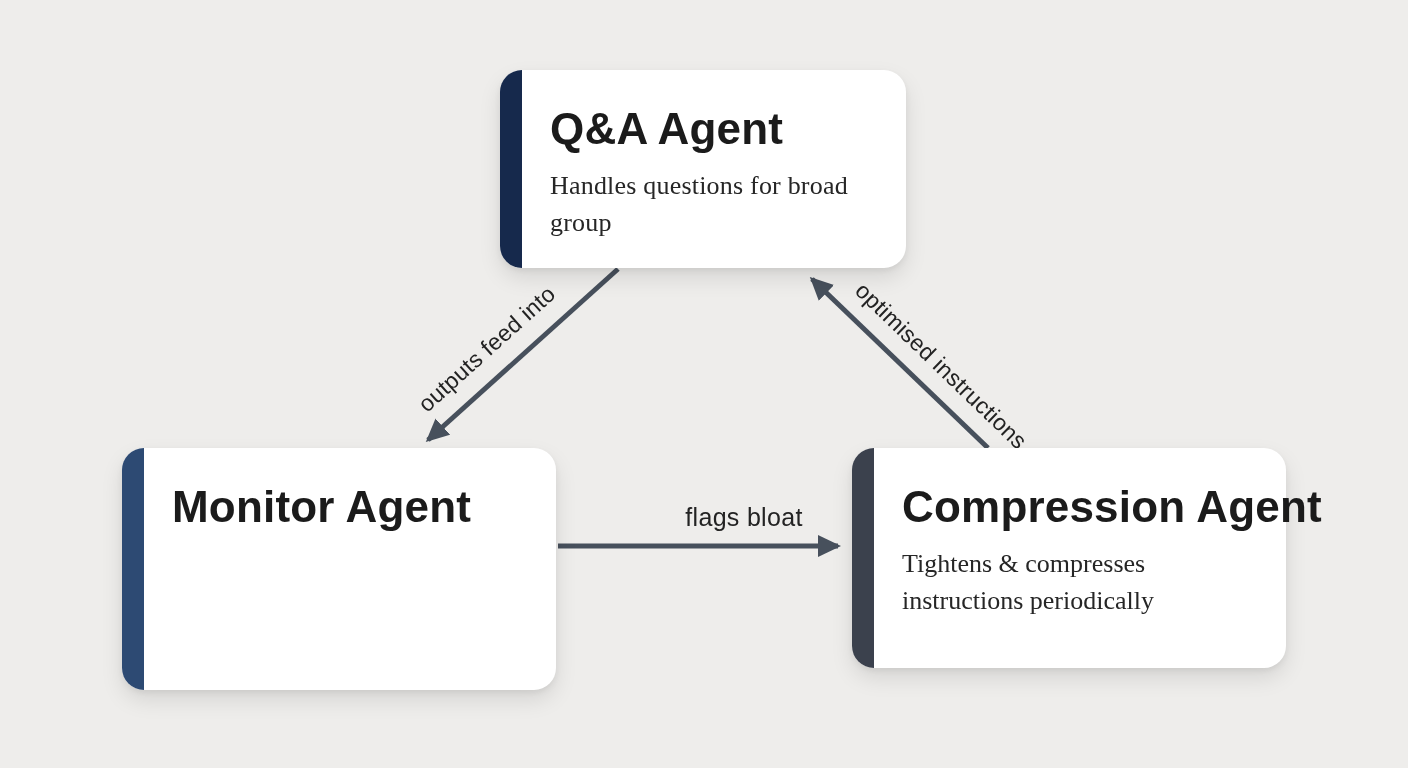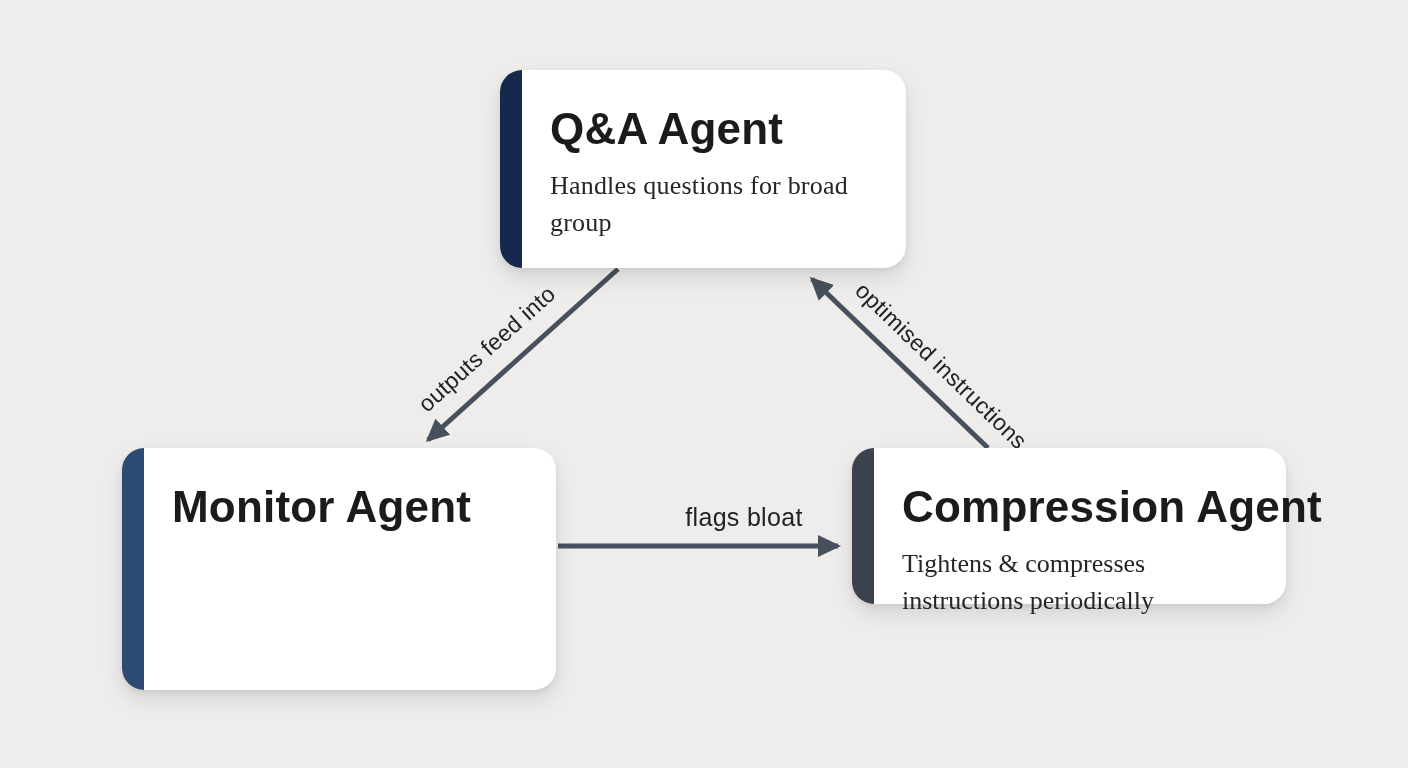--- a/index.html
+++ b/index.html
@@ -54,21 +54,21 @@
   }
   .card-desc {
     font-size: 26px;
     line-height: 1.42;
     color: #262626;
     letter-spacing: 0.2px;
     font-family: Liberation Serif, serif;
   }
   .card-qa          { left: 500px; top: 70px;  width: 406px; height: 198px; }
   .card-monitor     { left: 122px; top: 448px; width: 434px; height: 242px; }
-  .card-compression { left: 852px; top: 448px; width: 434px; height: 156px; }
+  .card-compression { left: 852px; top: 448px; width: 434px; height: 220px; }
   .card-compression .card-desc { letter-spacing: 0; }
 
   
   .edge-label {
     position: absolute;
     font-size: 23px;
     color: #232323;
     white-space: nowrap;
     letter-spacing: 0.3px;
   }

